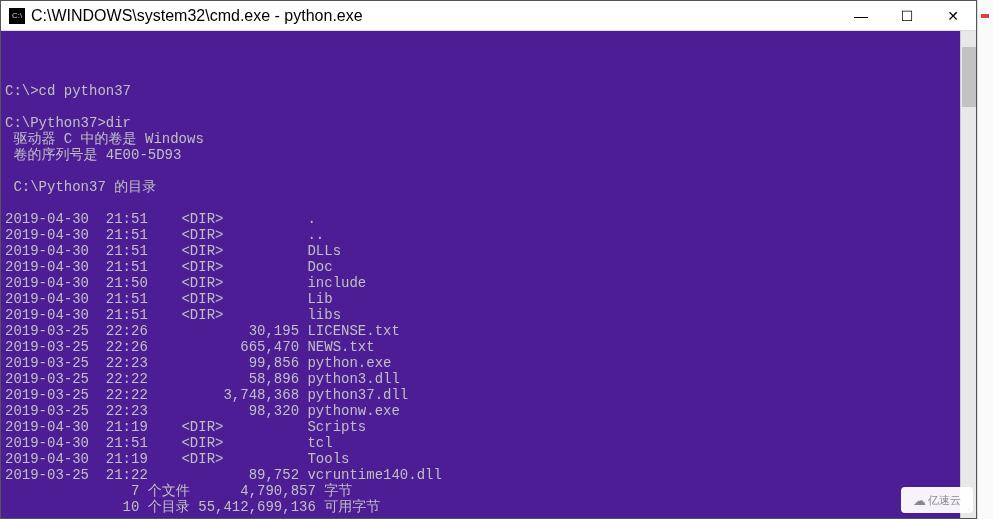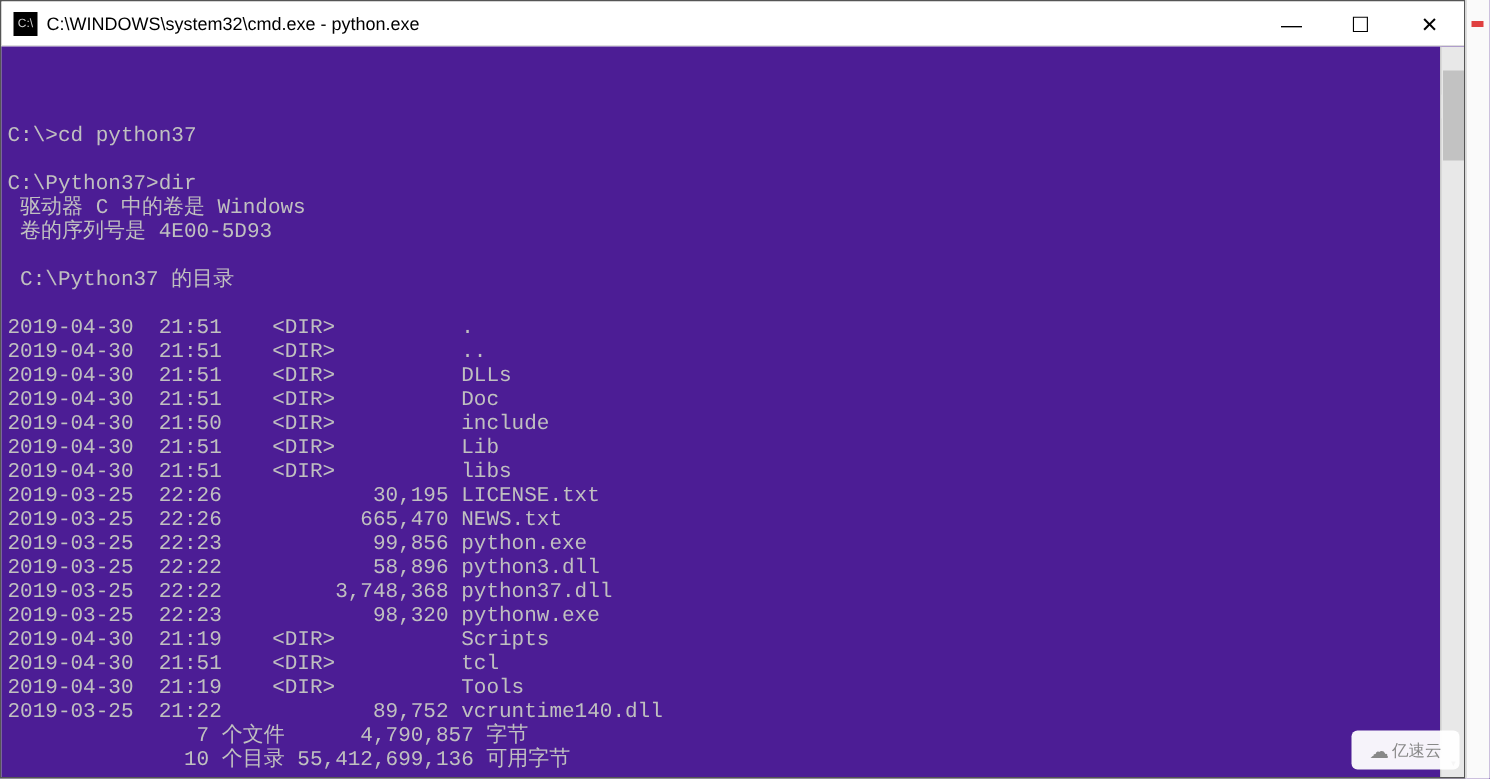--- a/index.html
+++ b/index.html
@@ -41,21 +41,21 @@
       background: #000;
       display: flex;
       align-items: center;
       justify-content: center;
       font-size: 8px;
       color: #ccc;
       font-family: Arial;
     }
     .titlebar-title {
       flex: 1;
-      font-size: 12px;
+      font-size: 16px;
       color: #000;
       font-family: "Segoe UI", Arial, sans-serif;
     }
     .titlebar-buttons {
       display: flex;
       height: 100%;
     }
     .titlebar-btn {
       width: 46px;
       height: 100%;

